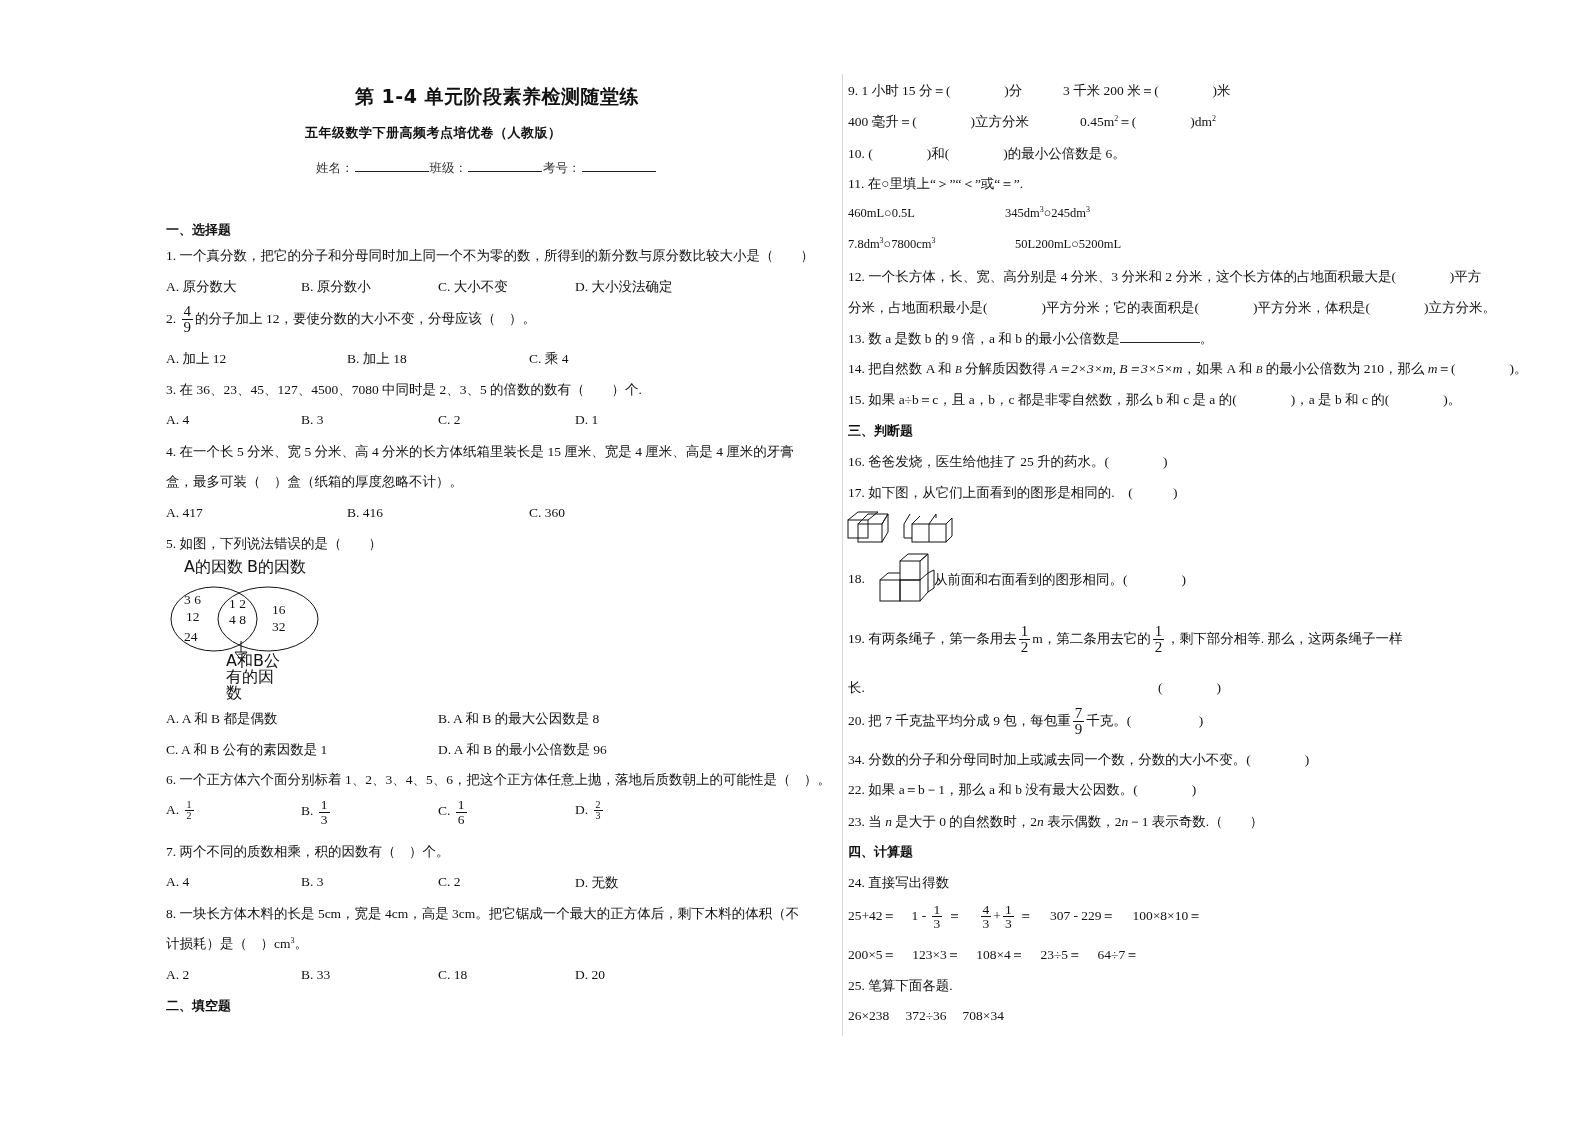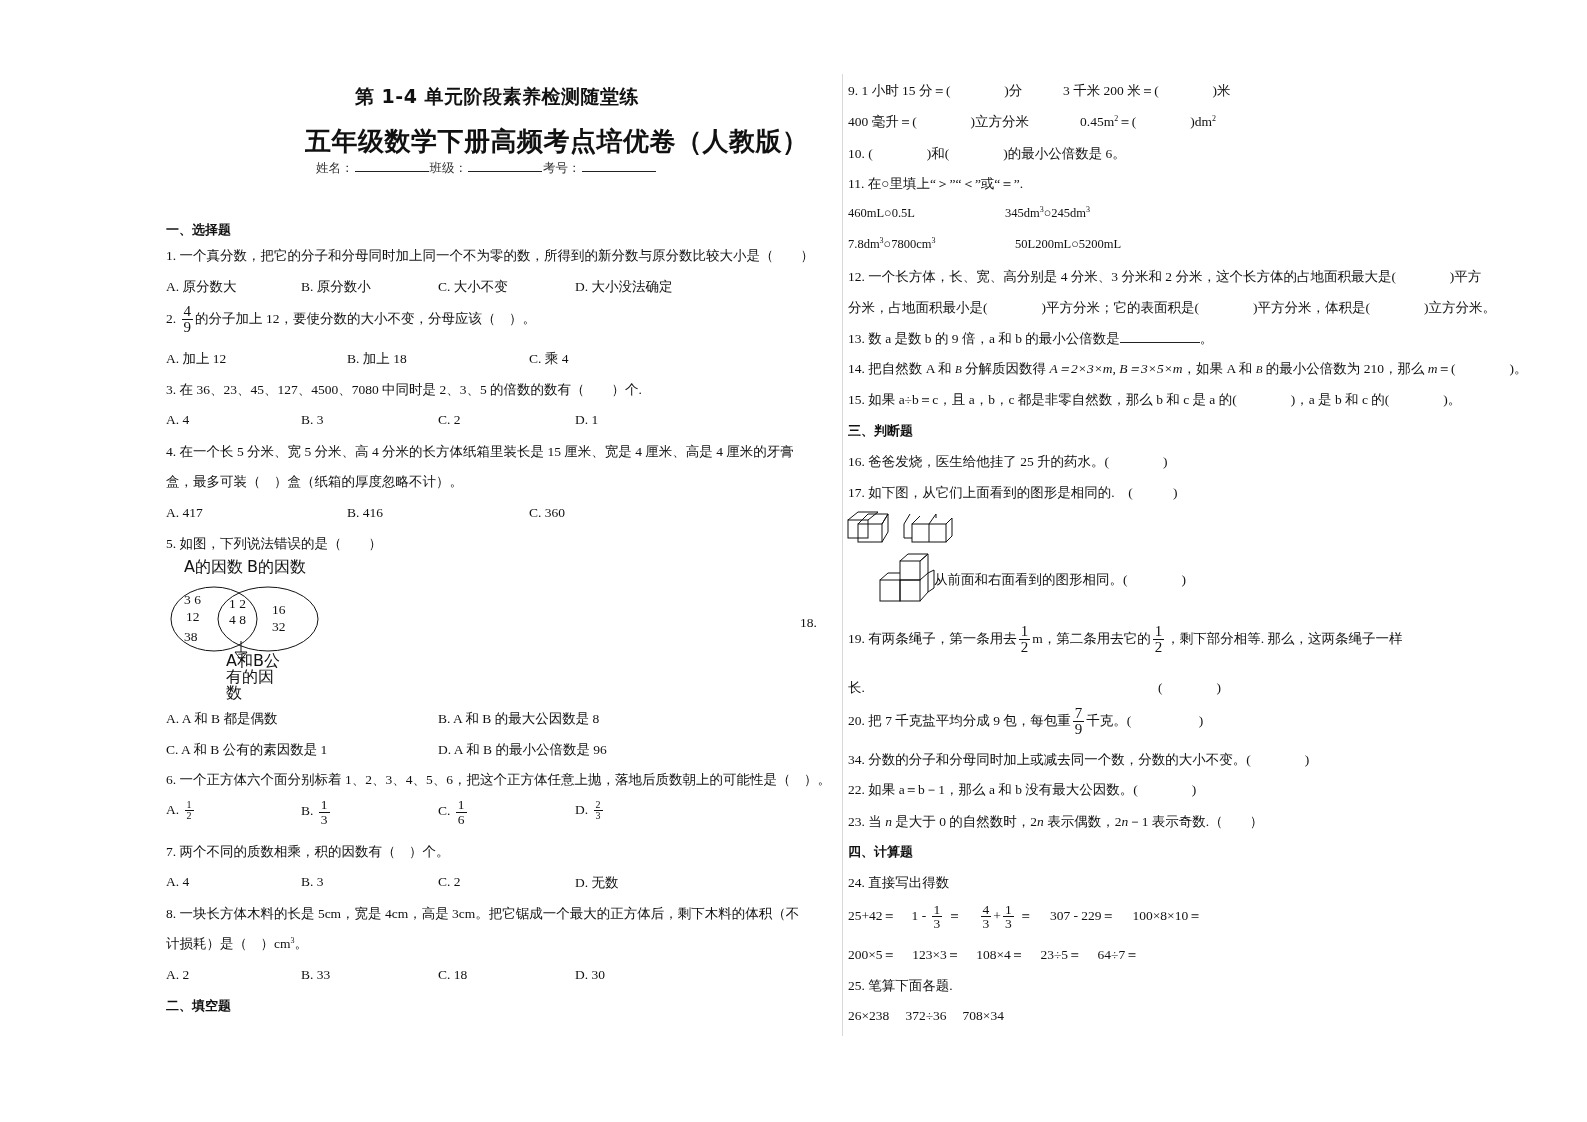--- a/index.html
+++ b/index.html
@@ -3,21 +3,21 @@
 <meta charset="utf-8">
 <style>
   html, body { margin:0; padding:0; background:#ffffff; }
   body {
     width:1587px; height:1122px; position:relative; overflow:hidden;
     font-family:"Liberation Serif","DejaVu Serif",serif; color:#111;
     font-size:13.5px;
   }
   .abs { position:absolute; white-space:nowrap; }
   .title1 { font-family:"DejaVu Sans","Liberation Sans",sans-serif; font-weight:bold; font-size:19px; left:355px; top:84px; letter-spacing:0.5px; }
-  .title2 { font-family:Liberation Mono, monospace; font-weight:bold; font-size:26px; left:305px; top:124px; letter-spacing:0.5px; }
+  .title2 { font-family:Liberation Mono, monospace; font-weight:bold; font-size:13px; left:305px; top:124px; letter-spacing:0.5px; }
   .info { left:316px; top:159px; font-size:12.5px; color:#333;text-align:right; }
   .info .blank { display:inline-block; width:74px; border-bottom:1px solid #222; height:12px; vertical-align:baseline; margin:0 1px; }
   .sec { font-family:"DejaVu Sans","Liberation Sans",sans-serif; font-weight:bold; font-size:13px; }
   .divider { position:absolute; left:842px; top:74px; width:1px; height:962px; background:#d8d8d8; }
   .frac { display:inline-block; vertical-align:middle; text-align:center; line-height:1; margin:0 2px; }
   .frac .n { display:block; padding:0 2px; border-bottom:1px solid #111; }
   .frac .d { display:block; padding:0 2px; }
   .frac.big { font-size:15px; }
   .frac.small { font-size:10px; }
   sup { font-size:8px; vertical-align:super; line-height:0; }
@@ -71,21 +71,21 @@
 <div class="abs venn-txt" style="left:247px;top:557px;">B的因数</div>
 <svg style="left:164px;top:586px;" width="160" height="80">
   <ellipse cx="50" cy="33" rx="43" ry="32" fill="none" stroke="#111" stroke-width="1"></ellipse>
   <ellipse cx="104" cy="33" rx="50" ry="32" fill="none" stroke="#111" stroke-width="1"></ellipse>
   <line x1="77" y1="55" x2="77" y2="72" stroke="#111" stroke-width="1"></line>
   <polygon points="71,66 83,66 77,74" fill="#fff" stroke="#111" stroke-width="1"></polygon>
 </svg>
 <div class="abs" style="left:184px;top:591px;line-height:17px;">
   <div>3  6</div>
   <div style="margin-left:2px">12</div>
-  <div style="margin-top:3px;margin-left:0">38</div>
+  <div style="margin-top:3px;margin-left:0">24</div>
 </div>
 <div class="abs" style="left:229px;top:596px;line-height:16px;">
   <div>1  2</div>
   <div>4  8</div>
 </div>
 <div class="abs" style="left:272px;top:601px;line-height:17px;">
   <div>16</div>
   <div>32</div>
 </div>
 <div class="abs venn-txt" style="left:226px;top:653px;line-height:16px;">
@@ -109,21 +109,21 @@
 <div class="abs" style="left:166px;top:874px;">A. 4</div>
 <div class="abs" style="left:301px;top:874px;">B. 3</div>
 <div class="abs" style="left:438px;top:874px;">C. 2</div>
 <div class="abs" style="left:575px;top:874px;">D. 无数</div>
 
 <div class="abs" style="left:166px;top:905px;">8. 一块长方体木料的长是 5cm，宽是 4cm，高是 3cm。把它锯成一个最大的正方体后，剩下木料的体积（不</div>
 <div class="abs" style="left:166px;top:935px;"><span>计损耗）是（　）cm</span><sup>3</sup><span>。</span></div>
 <div class="abs" style="left:166px;top:967px;">A. 2</div>
 <div class="abs" style="left:301px;top:967px;">B. 33</div>
 <div class="abs" style="left:438px;top:967px;">C. 18</div>
-<div class="abs" style="left:575px;top:967px;">D. 30</div>
+<div class="abs" style="left:575px;top:967px;">D. 20</div>
 
 <div class="abs sec" style="left:166px;top:997px;">二、填空题</div>
 
 <div class="abs" style="left:848px;top:82px;">9. 1 小时 15 分＝(　　　　)分</div>
 <div class="abs" style="left:1063px;top:82px;">3 千米 200 米＝(　　　　)米</div>
 <div class="abs" style="left:848px;top:113px;">400 毫升＝(　　　　)立方分米</div>
 <div class="abs" style="left:1080px;top:113px;"><span>0.45m</span><sup>2</sup><span>＝(　　　　)dm</span><sup>2</sup></div>
 
 <div class="abs" style="left:848px;top:145px;">10. (　　　　)和(　　　　)的最小公倍数是 6。</div>
 <div class="abs" style="left:848px;top:175px;">11. 在○里填上“＞”“＜”或“＝”.</div>
@@ -159,21 +159,21 @@
     <path d="M8 4 L2 14 L2 28 L10 28"></path>
     <rect x="10" y="14" width="34" height="18"></rect>
     <line x1="27" y1="14" x2="27" y2="32"></line>
     <path d="M10 14 L18 6"></path>
     <path d="M27 14 L34 4"></path>
     <path d="M44 14 L50 8 L50 26 L44 32"></path>
     <path d="M34 4 L34 8"></path>
   </g>
 </svg>
 
-<div class="abs" style="left:800px;top:571px;margin-top:44px;">18.</div>
+<div class="abs" style="left:848px;top:571px;">18.</div>
 <svg style="left:876px;top:552px;" width="60" height="52">
   <g fill="none" stroke="#111" stroke-width="1">
     <rect x="4" y="28" width="20" height="21"></rect>
     <rect x="24" y="28" width="20" height="21"></rect>
     <rect x="24" y="9" width="20" height="19"></rect>
     <path d="M4 28 L12 21 L24 21"></path>
     <path d="M24 9 L32 2 L52 2 L44 9"></path>
     <path d="M44 9 L52 2 L52 40 L44 49"></path>
     <path d="M44 28 L52 21 L58 18 L58 36 L52 40"></path>
   </g>

